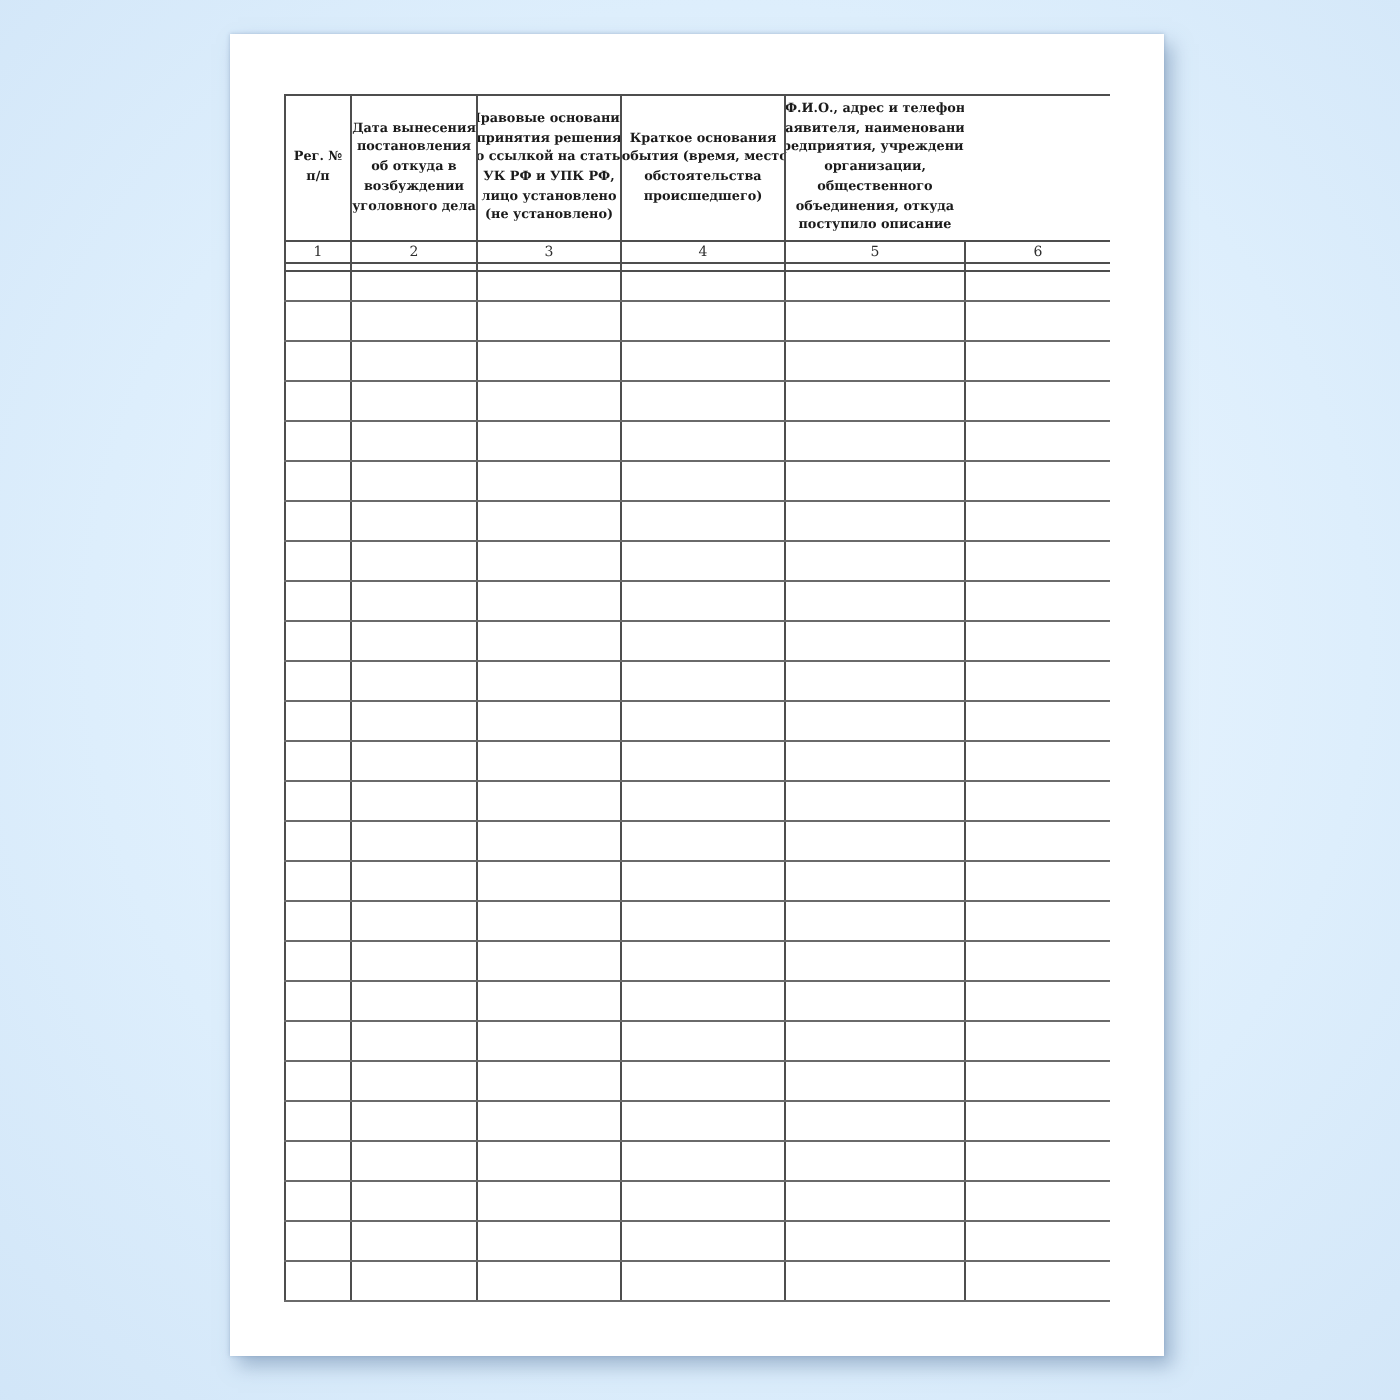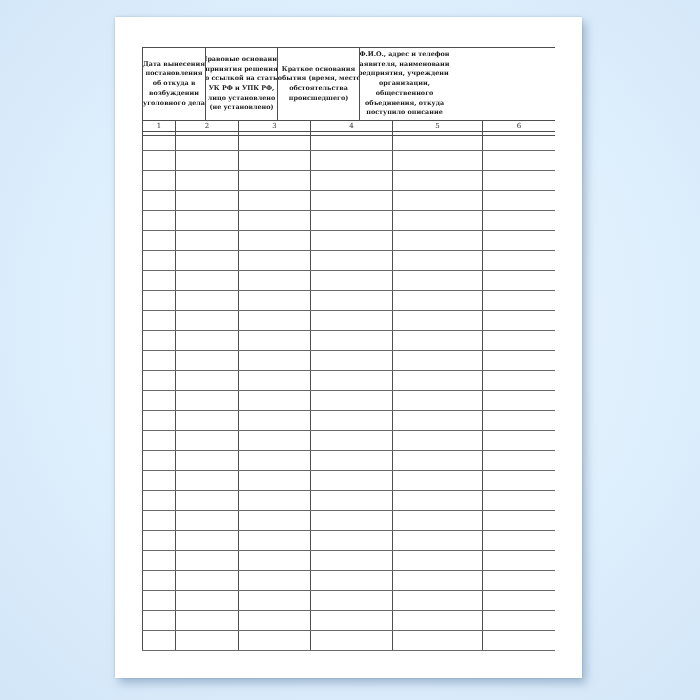--- a/index.html
+++ b/index.html
@@ -41,20 +41,22 @@
   }
 </style>
 </head>
 <body>
 
 <div class="stage">
   <div class="paper">
     <div class="journal">
 
       <div class="hdr-row">
+        <div class="cell hcell c0">Рег. №
+п/п</div>
         <div class="cell hcell c1">Дата вынесения
 постановления
 об откуда в
 возбуждении
 уголовного дела</div>
         <div class="cell hcell c2">Правовые основания
 принятия решения
 со ссылкой на статьи
 УК РФ и УПК РФ,
 лицо установлено

